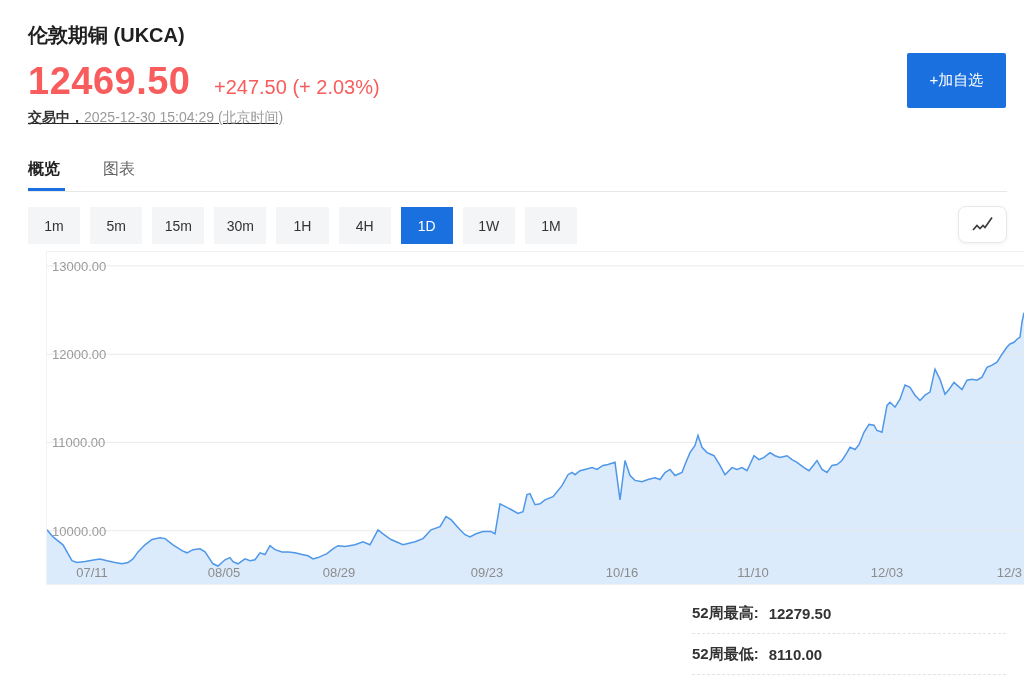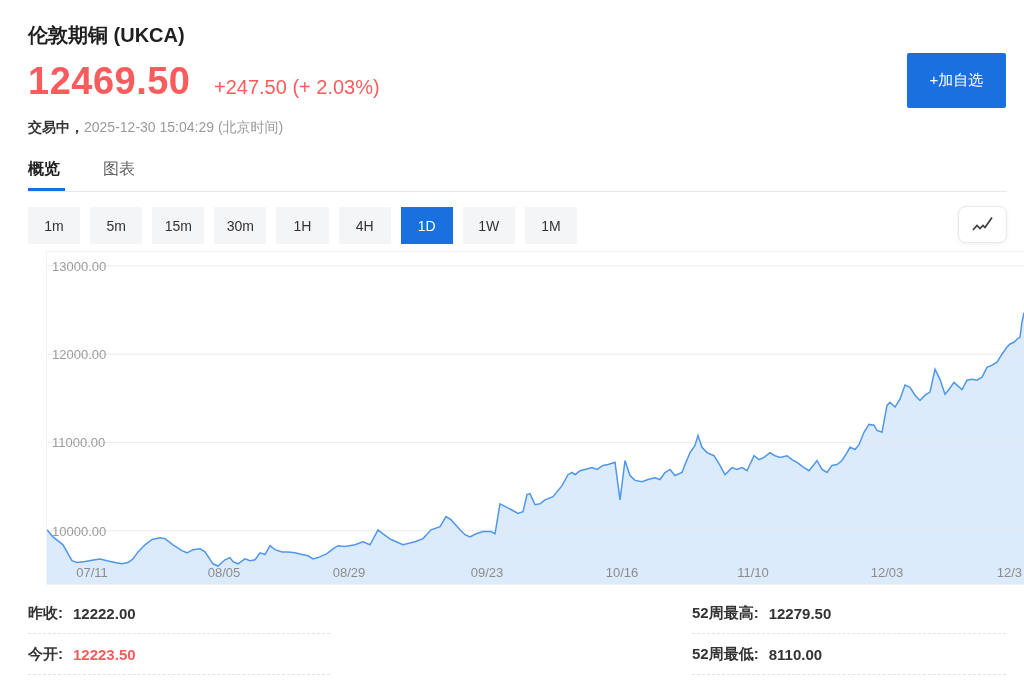--- a/index.html
+++ b/index.html
@@ -2,21 +2,21 @@
 <html><head>
 <meta charset="utf-8">
 <style>
   html,body{margin:0;padding:0;background:#fff;}
   body{font-family:"Liberation Sans","DejaVu Sans",sans-serif;color:#222;}
   #app{position:relative;width:1024px;height:681px;background:#fff;overflow:hidden;}
 
   .page-title{position:absolute;left:28px;top:22px;font-size:20px;font-weight:700;color:#1f1f1f;}
   .price{position:absolute;left:28px;top:60px;font-size:38px;font-weight:700;color:#f85c5c;letter-spacing:0.5px;}
   .price-change{position:absolute;left:214px;top:76px;font-size:20px;color:#f85c5c;}
-  .status-line{position:absolute;left:28px;top:119px;font-size:14px;}
+  .status-line{position:absolute;left:28px;top:109px;font-size:14px;text-decoration:underline;}
   .status-label{font-weight:700;color:#333;}
   .status-time{color:#9a9a9a;}
 
   .watch-btn{position:absolute;left:907px;top:53px;width:99px;height:55px;background:#1b70e0;color:#fff;
     font-size:15px;display:flex;align-items:center;justify-content:center;border-radius:2px;cursor:pointer;}
 
   .tab{position:absolute;top:159px;font-size:16px;cursor:pointer;}
   .tab-0{left:28px;color:#222;font-weight:700;}
   .tab-1{left:103px;color:#666;}
   .tab-underline{position:absolute;left:28px;top:188px;width:37px;height:3px;background:#1b70e0;}
@@ -92,38 +92,28 @@
         <line x1="0" y1="190.4" x2="977" y2="190.4" stroke="#e6e6e6" stroke-opacity="0.85" stroke-width="1"></line>
         <line x1="0" y1="278.7" x2="977" y2="278.7" stroke="#e6e6e6" stroke-opacity="0.85" stroke-width="1"></line>
         <polyline points="0,277.8 6,284.9 16,292.8 25,308.7 30,310.5 38,309.6 48,307.8 53,306.9 60,308.7 68,310.5 75,311.8 81,310.5 86,306.9 91,299.9 98,292.8 105,287.5 113,285.8 118,286.6 126,292.8 135,298.6 140,300.8 146,297.7 153,296.8 158,299.9 166,311.8 171,314.0 178,307.8 183,305.6 186,309.6 191,311.8 198,306.9 203,308.7 208,307.8 213,300.8 218,302.5 223,293.7 228,297.7 235,299.9 241,299.9 248,300.8 255,302.5 261,303.8 266,306.9 271,305.6 280,301.6 286,296.8 291,293.7 298,294.6 308,292.8 316,289.7 323,292.8 331,277.8 336,281.8 344,287.5 356,292.8 368,289.7 376,286.6 384,277.8 393,274.7 399,264.6 404,267.7 413,277.8 418,282.7 423,284.9 429,281.8 436,279.6 444,279.6 448,281.8 453,251.8 458,254.4 464,257.5 471,261.5 476,259.7 480,242.5 483,241.6 488,252.7 493,251.8 498,247.8 506,244.7 515,233.7 521,222.7 525,220.5 528,222.7 533,218.7 538,217.4 545,215.6 550,217.4 556,213.4 561,212.5 568,210.3 573,247.8 578,208.5 583,223.5 588,228.4 595,229.7 601,227.5 608,225.7 613,227.5 618,220.5 623,217.4 628,223.5 635,220.5 638,212.5 643,200.6 648,193.5 651,183.4 655,195.3 660,200.6 667,203.7 673,213.4 678,222.7 685,215.6 690,217.4 695,215.6 700,218.7 707,203.7 712,207.7 717,205.4 723,200.6 728,203.7 733,205.4 740,203.7 745,207.7 750,210.3 757,215.6 762,218.7 767,212.5 770,208.5 775,217.4 780,220.5 785,213.4 790,212.5 795,208.5 800,200.6 803,195.3 808,197.5 812,192.7 817,180.3 822,172.4 827,173.2 830,178.5 835,180.3 840,153.4 843,150.3 848,155.1 853,147.2 858,133.1 863,135.3 868,143.2 873,148.5 878,143.2 883,140.1 888,117.2 893,127.3 898,142.3 902,137.5 907,130.4 910,133.1 915,137.5 920,128.2 925,127.3 930,128.2 935,125.1 940,115.4 945,113.2 950,110.1 955,102.2 960,95.1 963,92.0 967,90.3 970,87.2 973,85.0 975,70.0 977,60.7" fill="none" stroke="#4f97e8" stroke-width="1.5"></polyline>
       </svg>
   <div class="y-tick" style="top: 13.9px;">13000.00</div>
       <div class="y-tick" style="top: 102.2px;">12000.00</div>
       <div class="y-tick" style="top: 190.4px;">11000.00</div>
       <div class="y-tick" style="top: 278.7px;">10000.00</div>
       <div class="x-tick" style="left: 45px;">07/11</div>
       <div class="x-tick" style="left: 177px;">08/05</div>
-      <div class="x-tick" style="left: 302px;">08/29</div>
+      <div class="x-tick" style="left: 292px;">08/29</div>
       <div class="x-tick" style="left: 440px;">09/23</div>
       <div class="x-tick" style="left: 575px;">10/16</div>
       <div class="x-tick" style="left: 706px;">11/10</div>
       <div class="x-tick" style="left: 840px;">12/03</div>
       <div class="x-tick" style="right: 2px; transform: none;">12/3</div>
     </div>
 
-  <div class="stat-col stat-col-0">
-    <div class="stat-row">
-      <span class="stat-label">昨收:</span>
-      <span class="stat-value">12222.00</span>
-    </div>
-    <div class="stat-row">
-      <span class="stat-label">今开:</span>
-      <span class="stat-value up">12223.50</span>
-    </div>
-  </div>
   <div class="stat-col stat-col-2">
     <div class="stat-row">
       <span class="stat-label">52周最高:</span>
       <span class="stat-value">12279.50</span>
     </div>
     <div class="stat-row">
       <span class="stat-label">52周最低:</span>
       <span class="stat-value">8110.00</span>
     </div>
   </div>

